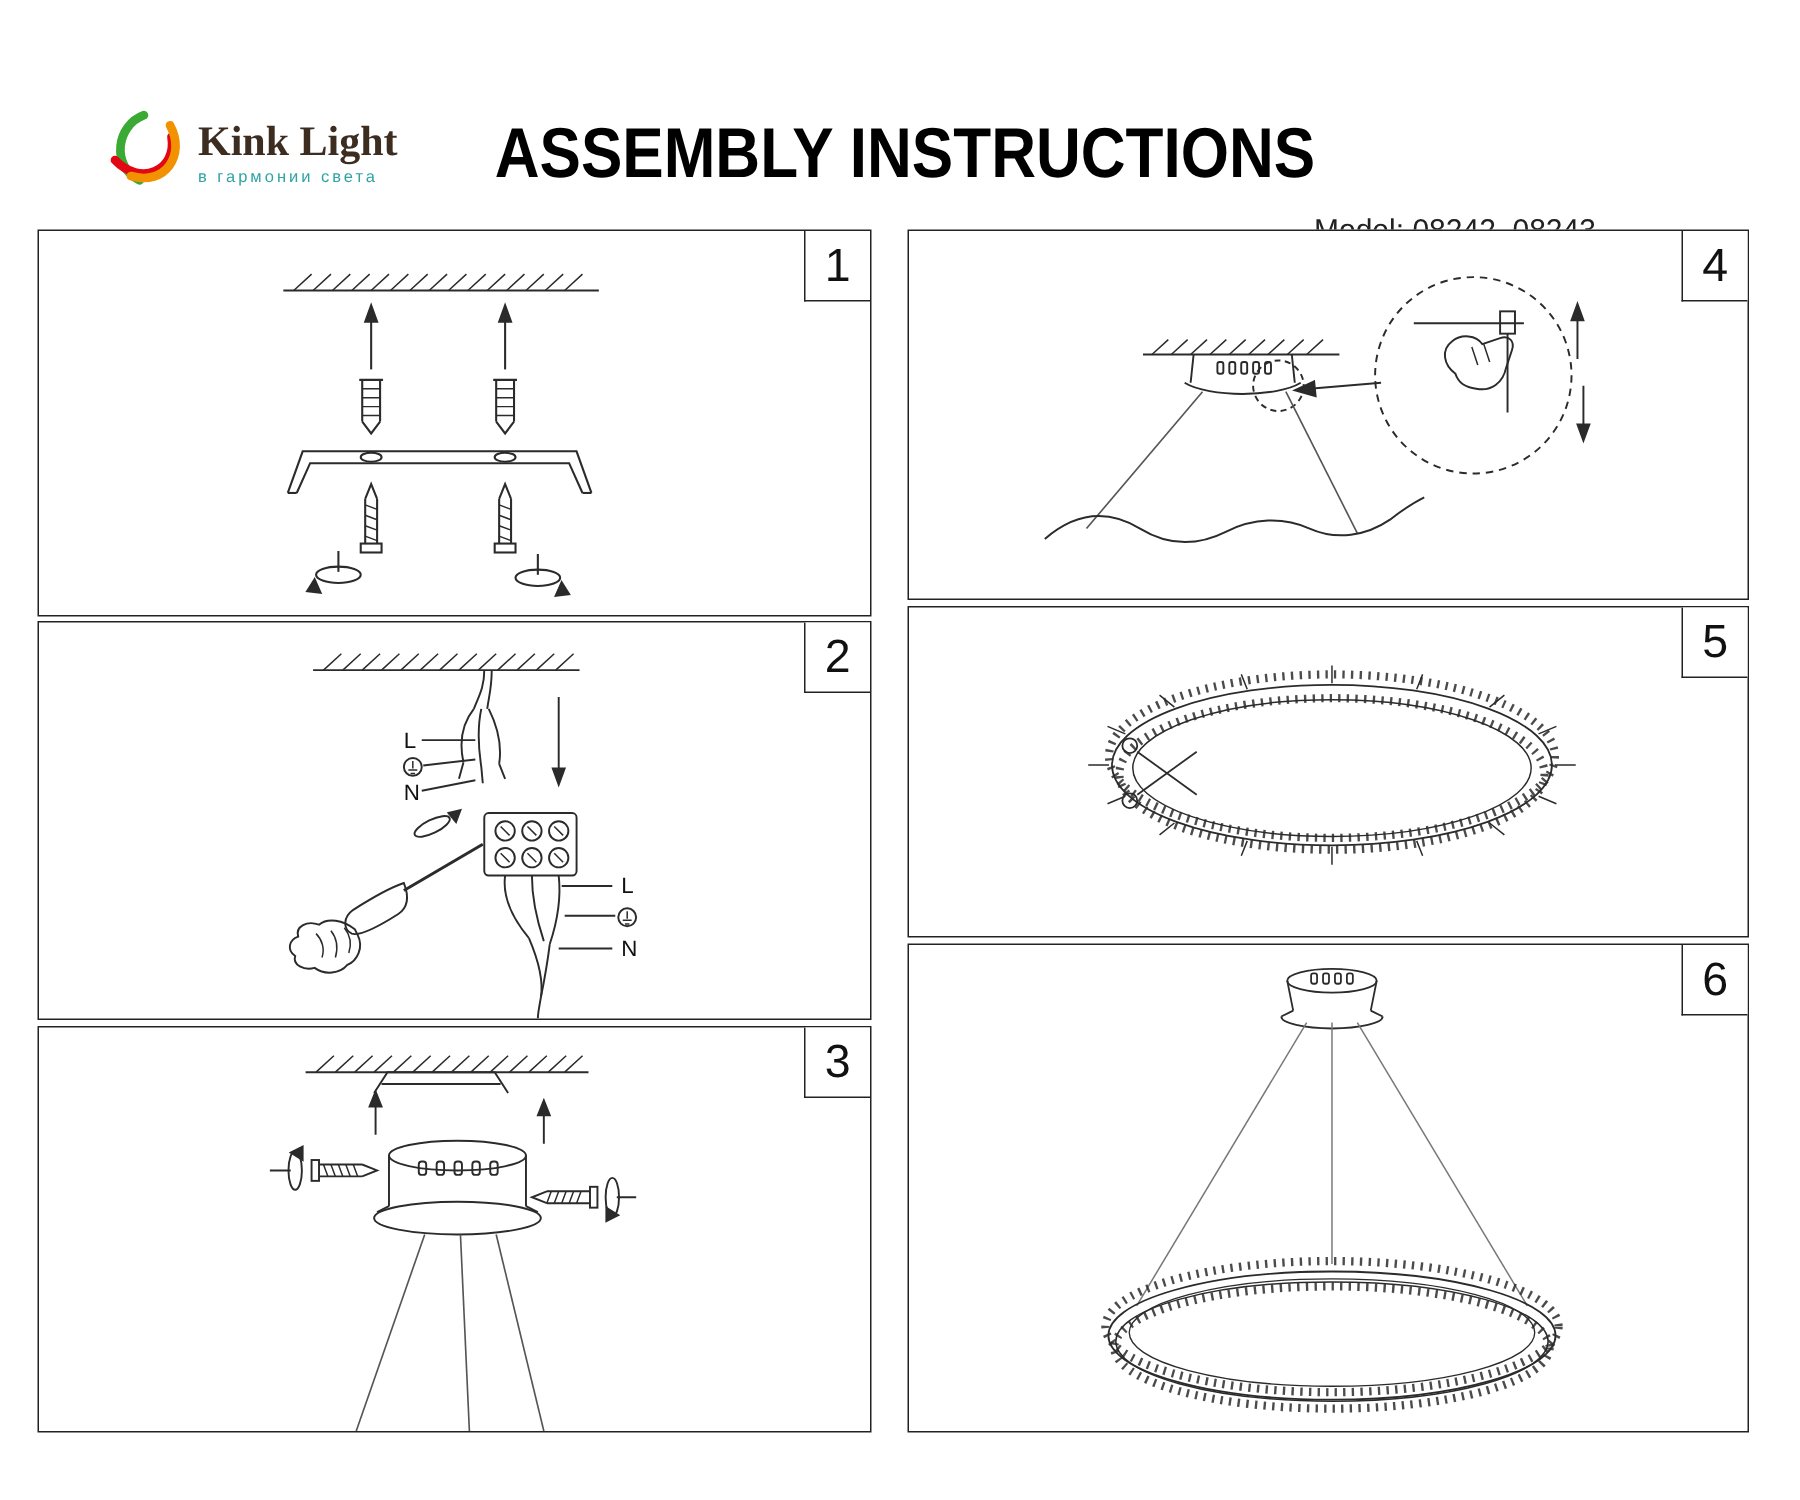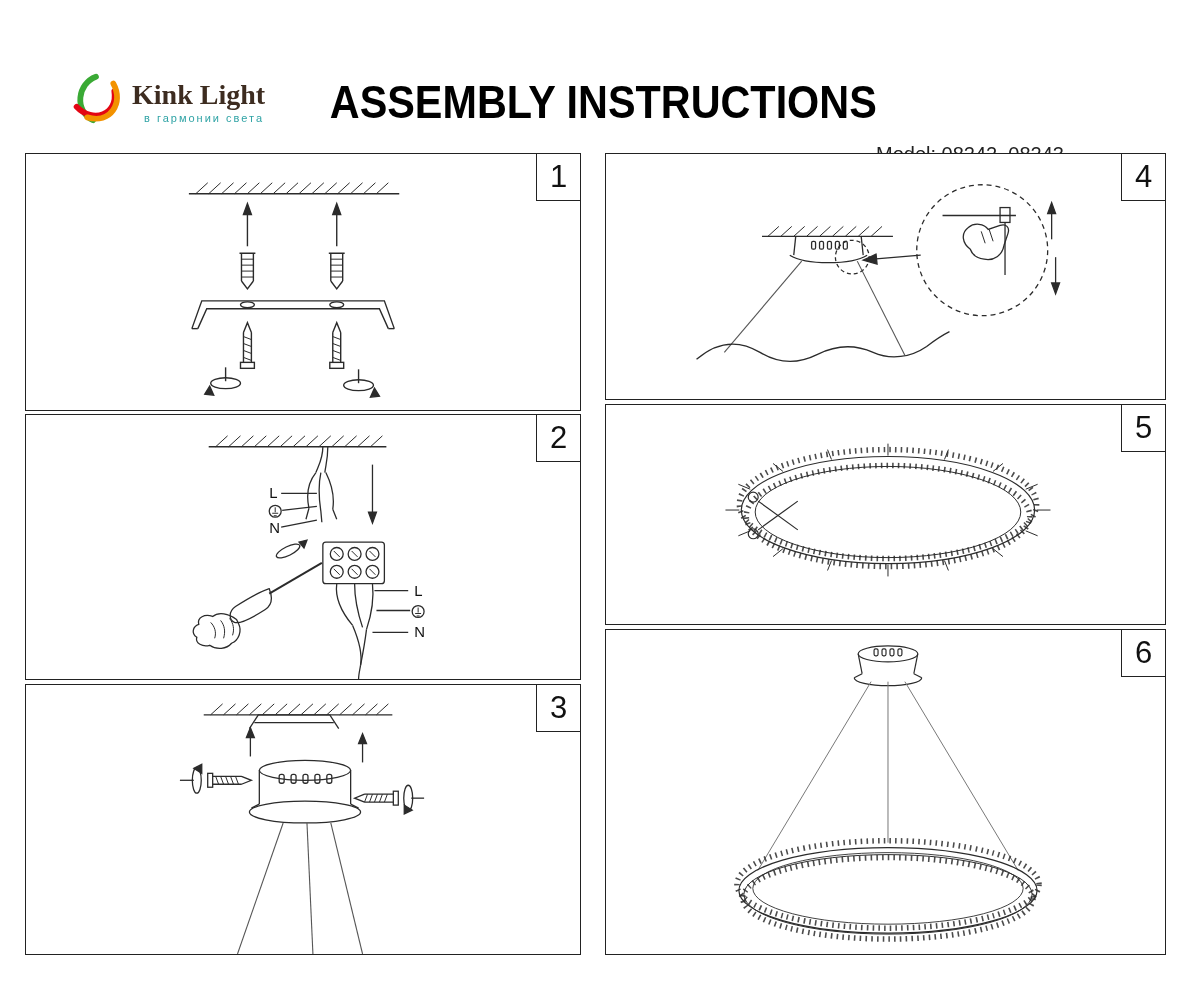--- a/index.html
+++ b/index.html
@@ -5,21 +5,21 @@
   * { margin:0; padding:0; box-sizing:border-box; }
   html,body { background:#fff; }
   body { width:1200px; height:1000px; font-family:"Liberation Sans",sans-serif; color:#1a1a1a; }
   .page { position:relative; width:1200px; height:1000px; background:#fff; overflow:hidden; }
 
   
   .logo { position:absolute; left:66px; top:70px; display:flex; align-items:flex-start; }
   .logo-mark { width:58px; height:58px; }
   .logo-text { margin-left:8px; padding-top:10px; }
   .brand { font-family:"Liberation Serif",serif; font-size:28px; font-weight:bold; color:#3d2c20; line-height:30px; }
-  .tagline { font-size:11px; color:#2fa3a5; letter-spacing:2px; margin-top:2px;margin-left:12px; }
+  .tagline { font-size:11px; color:#2fa3a5; letter-spacing:2px; margin-top:2px; }
   .title { position:absolute; left:295px; top:74px; width:580px; text-align:center;
            font-size:47px; font-weight:bold; color:#000; transform:scaleX(.88); transform-origin:center; white-space:nowrap; }
   .model { position:absolute; left:876px; top:84px; width:240px; font-size:20px; line-height:28px; color:#222; white-space:pre; }
   .model .line2 { padding-left:74px; }
 
   
   .panel { position:absolute; border:1.6px solid #222; background:#fff; }
   .num-box { position:absolute; top:0; right:0; width:44px; height:47px;
              border-left:1.6px solid #222; border-bottom:1.6px solid #222;
              display:flex; align-items:center; justify-content:center;

